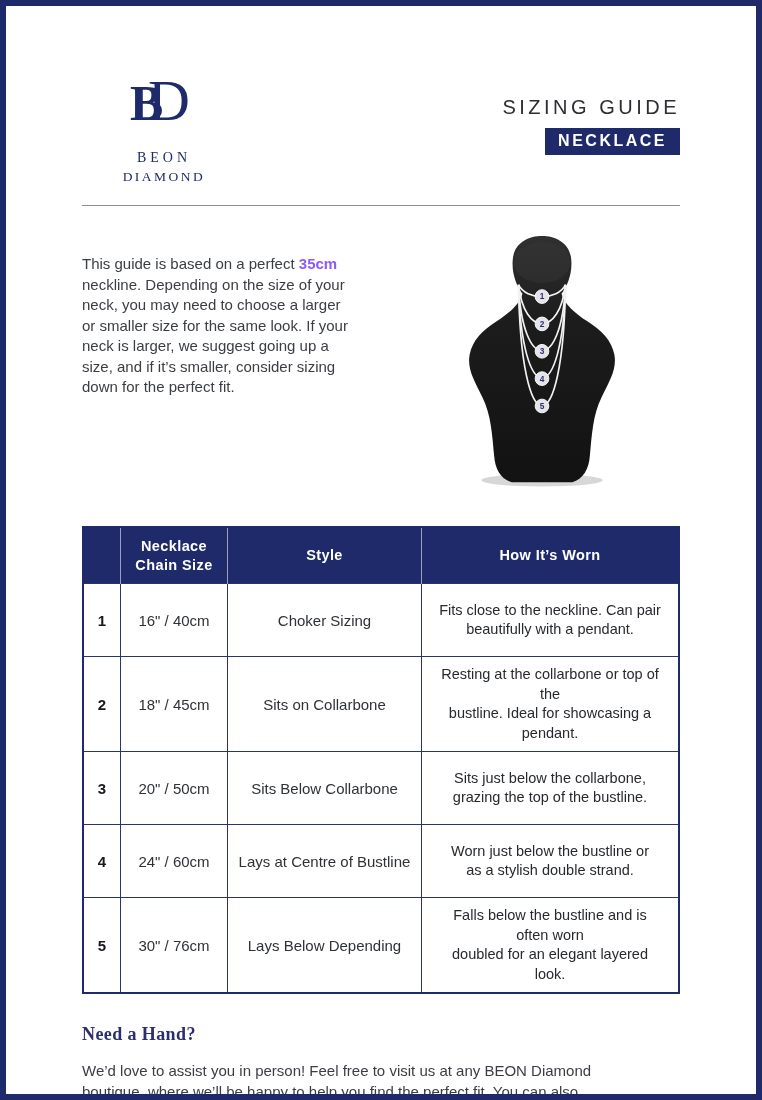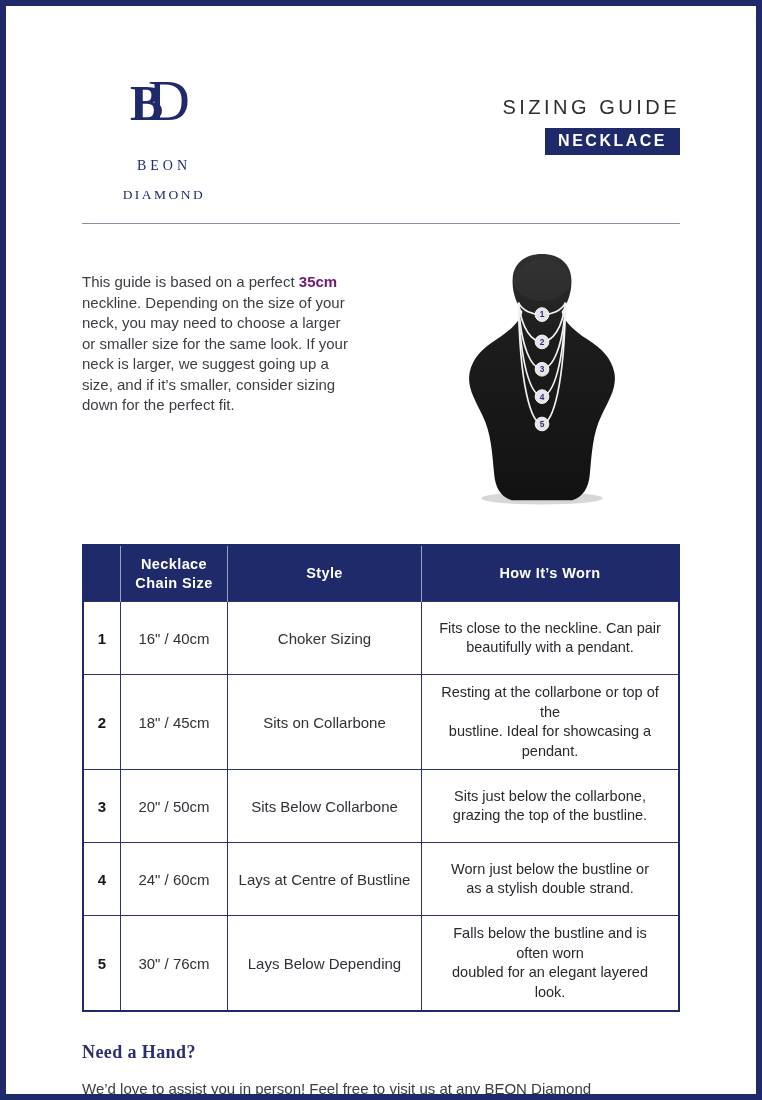--- a/index.html
+++ b/index.html
@@ -17,22 +17,22 @@
   
   .header { display:flex; justify-content:space-between; align-items:flex-start; margin-top:66px; }
   .logo { text-align:center; width:140px; margin-left:12px; }
   .monogram { position:relative; width:84px; height:70px; margin:0 auto; }
   .monogram .mono-b, .monogram .mono-d {
     position:absolute; font-family:"Liberation Serif", serif;
     color:#1f2a6b; line-height:1; font-weight:600;
   }
   .monogram .mono-b { left:8px; top:6px; font-size:50px; }
   .monogram .mono-d { left:26px; top:0; font-size:58px; font-weight:500; }
-  .brand-line1 { font-family:"Liberation Serif", serif; font-size:14px; letter-spacing:4px; color:#1f2a6b; margin-top:16px; }
-  .brand-line2 { font-family:"Liberation Serif", serif; font-size:13.5px; letter-spacing:2.5px; color:#1f2a6b; margin-top:13px; }
+  .brand-line1 { font-family:"Liberation Serif", serif; font-size:14px; letter-spacing:4px; color:#1f2a6b; margin-top:8px; }
+  .brand-line2 { font-family:"Liberation Serif", serif; font-size:13.5px; letter-spacing:2.5px; color:#1f2a6b; margin-top:3px; }
 
   .header-right { text-align:right; margin-top:24px; }
   .kicker { font-size:20px; letter-spacing:3.5px; color:#2d2d32; }
   .badge {
     display:inline-block; margin-top:9px;
     background:#1f2a6b; color:#ffffff;
     font-size:16px; font-weight:700; letter-spacing:2.5px;
     padding:4px 13px 5px 13px;
   }
 
@@ -40,21 +40,21 @@
 
   
   .main { display:flex; margin-top:26px; }
   .intro { width:300px; margin-top:22px; }
   .intro-title {
     font-family:"Liberation Serif", serif;
     font-size:22px; font-weight:700; letter-spacing:0.4px;
     color:#2b2f6e; margin:0 0 14px 0;
   }
   .intro-text { font-size:15px; line-height:20.5px; color:#3a3e44; white-space:pre-line; }
-  .hl { font-weight:700; color:#701a75; }
+  .hl { font-weight:700; color:#8b5cf6; }
 
   .bust-wrap { margin-left:auto; margin-right:50px; margin-top:4px; }
 
   
   .size-table {
     width:100%;
     border-collapse:collapse;
     margin-top:32px;
     border:2.5px solid #1f2a6b;
   }

